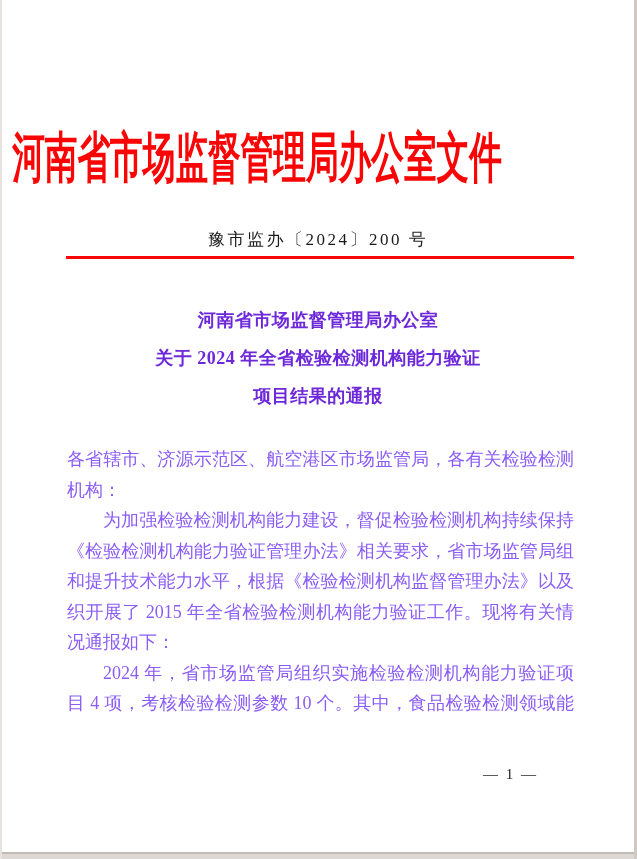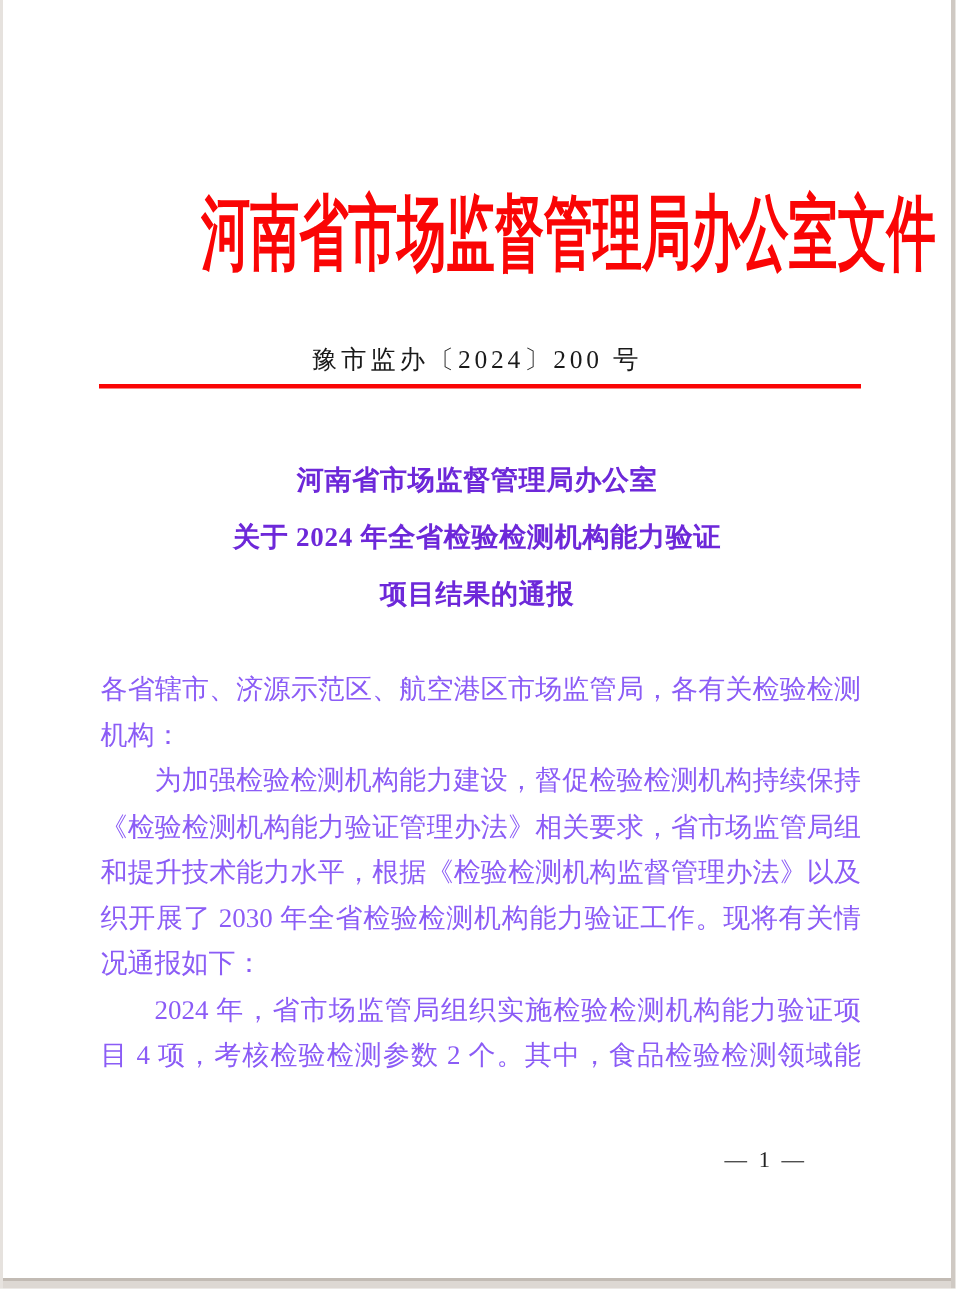--- a/index.html
+++ b/index.html
@@ -24,21 +24,21 @@
     height: 7px;
     background: #ddd8d3;
     border-top: 2px solid #c2bbb4;
   }
   
   .red-header {
     position: absolute;
     top: 126px; left: 0;
     width: 100%; height: 64px;
     line-height: 64px;
-    text-align: right;
+    text-align: left;
     white-space: nowrap;
   }
   .red-header .stretch {
     display: inline-block;
     font-size: 34px;
     font-weight: bold;
     color: var(--accent, #fa0505);
     transform: scale(0.96, 1.6);
     transform-origin: center center;
     letter-spacing: 0px;
@@ -127,22 +127,22 @@
       <div class="title-line">关于 2024 年全省检验检测机构能力验证</div>
       <div class="title-line">项目结果的通报</div>
     </div>
 
   <div class="doc-body">
       <div class="body-line justify">各省辖市、济源示范区、航空港区市场监管局，各有关检验检测</div>
       <div class="body-line">机构：</div>
       <div class="body-line justify indent">为加强检验检测机构能力建设，督促检验检测机构持续保持</div>
       <div class="body-line justify">《检验检测机构能力验证管理办法》相关要求，省市场监管局组</div>
       <div class="body-line justify">和提升技术能力水平，根据《检验检测机构监督管理办法》以及</div>
-      <div class="body-line justify">织开展了 2030 年全省检验检测机构能力验证工作。现将有关情</div>
+      <div class="body-line justify">织开展了 2015 年全省检验检测机构能力验证工作。现将有关情</div>
       <div class="body-line">况通报如下：</div>
       <div class="body-line justify indent">2024 年，省市场监管局组织实施检验检测机构能力验证项</div>
-      <div class="body-line justify">目 4 项，考核检验检测参数 2 个。其中，食品检验检测领域能</div>
+      <div class="body-line justify">目 4 项，考核检验检测参数 10 个。其中，食品检验检测领域能</div>
     </div>
 
   <div class="page-number">— 1 —</div>
 
   <div class="page-bottom-edge"></div>
 </div>
 
 </body></html>

